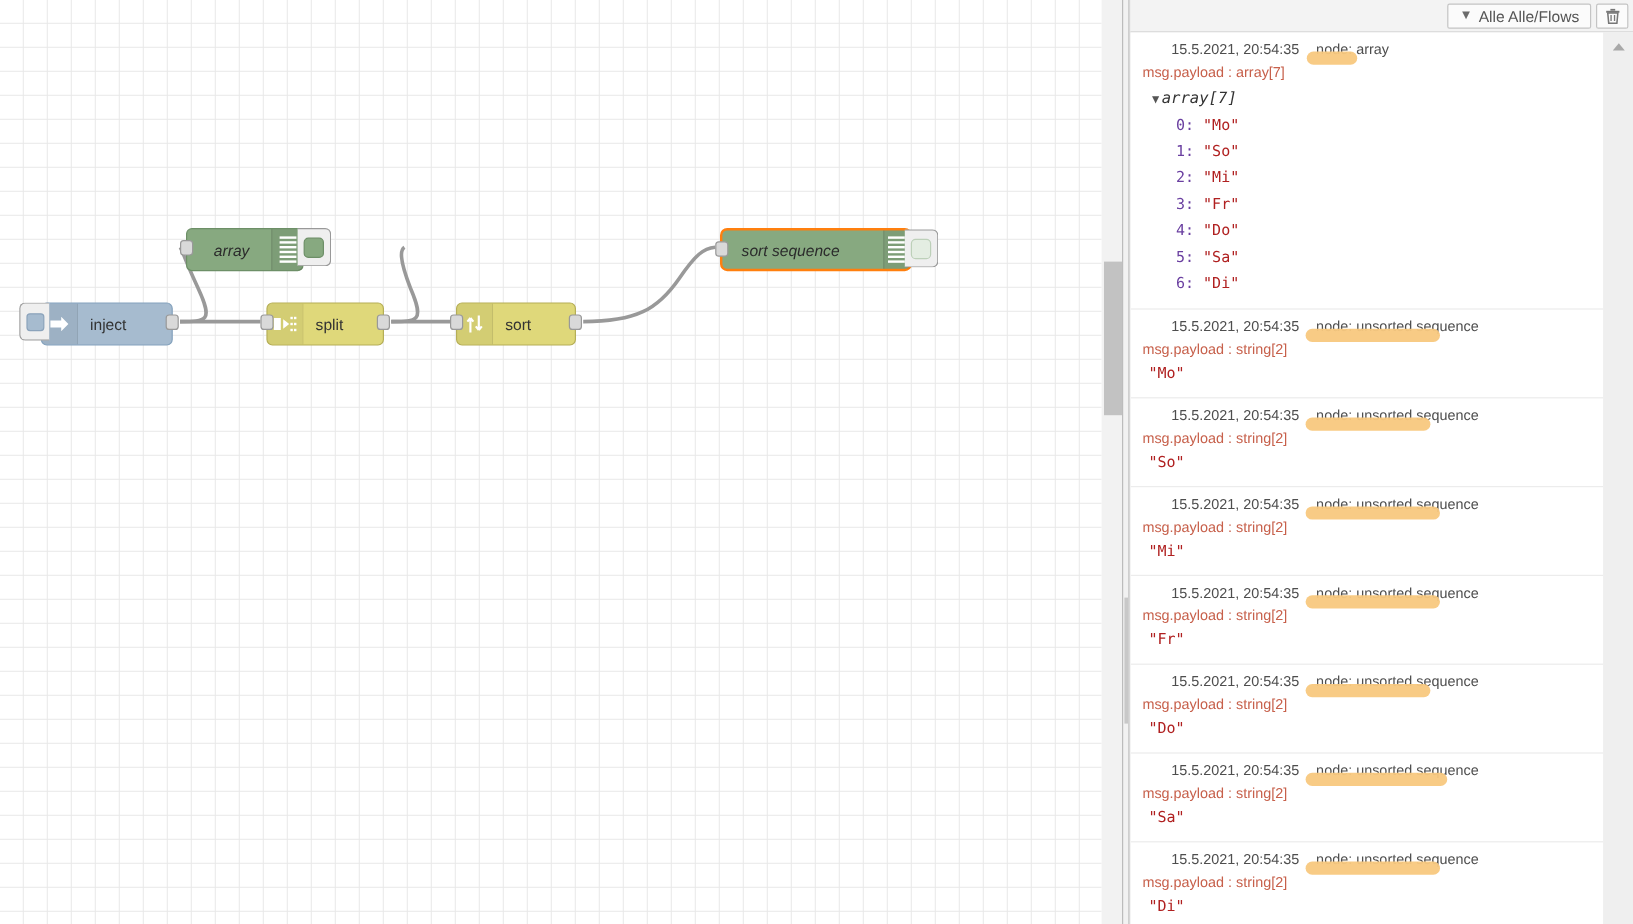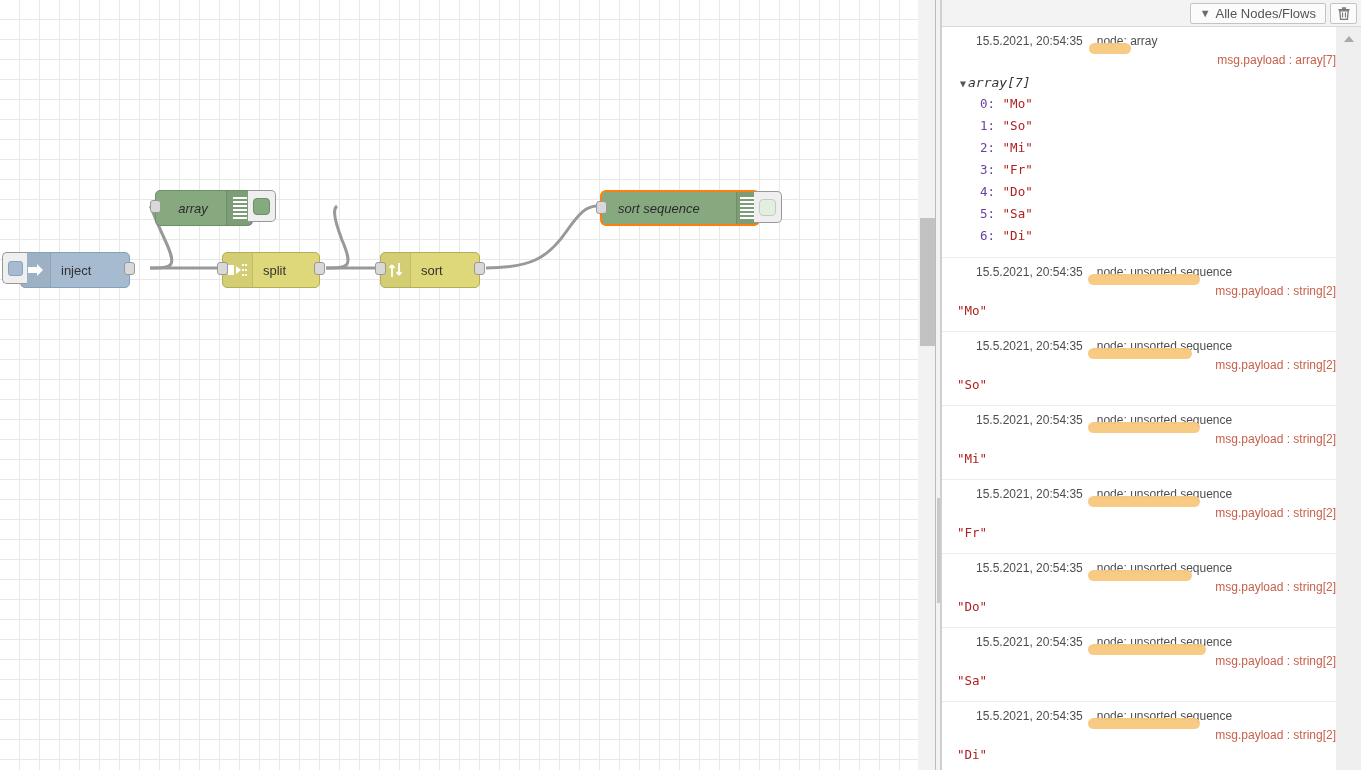--- a/index.html
+++ b/index.html
@@ -65,21 +65,21 @@
     background: #d9d9d9;
     border: 1px solid #999;
     border-radius: 3px;
     top: 9px;
   }
   .node .port.in { left: -6px; }
   .node .port.out { right: -6px; }
 
   
   #node-inject {
-    left: 20px; top: 252px; width: 110px;
+    left: 34px; top: 252px; width: 110px;
     background: #a6bbcf; border-color: #84a2bd;
   }
   #inject-btn {
     position: absolute; left: -19px; top: -1px;
     width: 25px; height: 32px;
     background: #efefef;
     border: 1px solid #999; border-right: none;
     border-radius: 5px 0 0 5px;
     display: flex; align-items: center; justify-content: center;
   }
@@ -195,21 +195,21 @@
   .msg {
     border-bottom: 1px solid #ececec;
     padding: 6px 0 7px 10px;
     position: relative;
   }
   .msg-head { font-size: 12px; color: #4b4b4b; line-height: 16px; margin-left: 24px; }
   .msg-head .ts { color: #4e4e4e; }
   .msg-head .nodelbl { margin-left: 14px; color: #4e4e4e; }
   .msg-topic {
     font-size: 12px; color: #c7604b; line-height: 16px;
-    margin-top: 3px; font-family: "Liberation Sans", sans-serif; text-align: right;
+    margin-top: 3px; font-family: "Liberation Sans", sans-serif;
   }
   .msg-value {
     font-family: "DejaVu Sans Mono", monospace;
     font-size: 12.5px; color: #b02020; line-height: 16px;
     margin-top: 4px; padding-left: 5px;
   }
 
   
   .arr-root {
     font-family: "DejaVu Sans Mono", monospace;
@@ -335,21 +335,21 @@
   <div id="canvas-scroll-thumb"></div>
   <div id="canvas-divider-a"></div>
   <div id="canvas-hscroll-thumb"></div>
   <div id="canvas-divider-b"></div>
 
   <div id="sidebar">
 
     <div id="sb-toolbar">
       <div id="filter-btn">
         <span class="funnel">▼</span>
-        <span>Alle Nodes/Flows</span>
+        <span>Alle Alle/Flows</span>
       </div>
       <div id="clear-btn">
         <svg width="12" height="13" viewBox="0 0 12 13">
           <rect x="0.5" y="2" width="11" height="1.6" fill="#777"></rect>
           <rect x="4" y="0.3" width="4" height="1.6" fill="#777"></rect>
           <path d="M1.8 3.8 h8.4 l-0.8 8.6 h-6.8 z" fill="none" stroke="#777" stroke-width="1.3"></path>
           <rect x="4" y="5.5" width="1.1" height="5" fill="#777"></rect>
           <rect x="6.9" y="5.5" width="1.1" height="5" fill="#777"></rect>
         </svg>
       </div>

